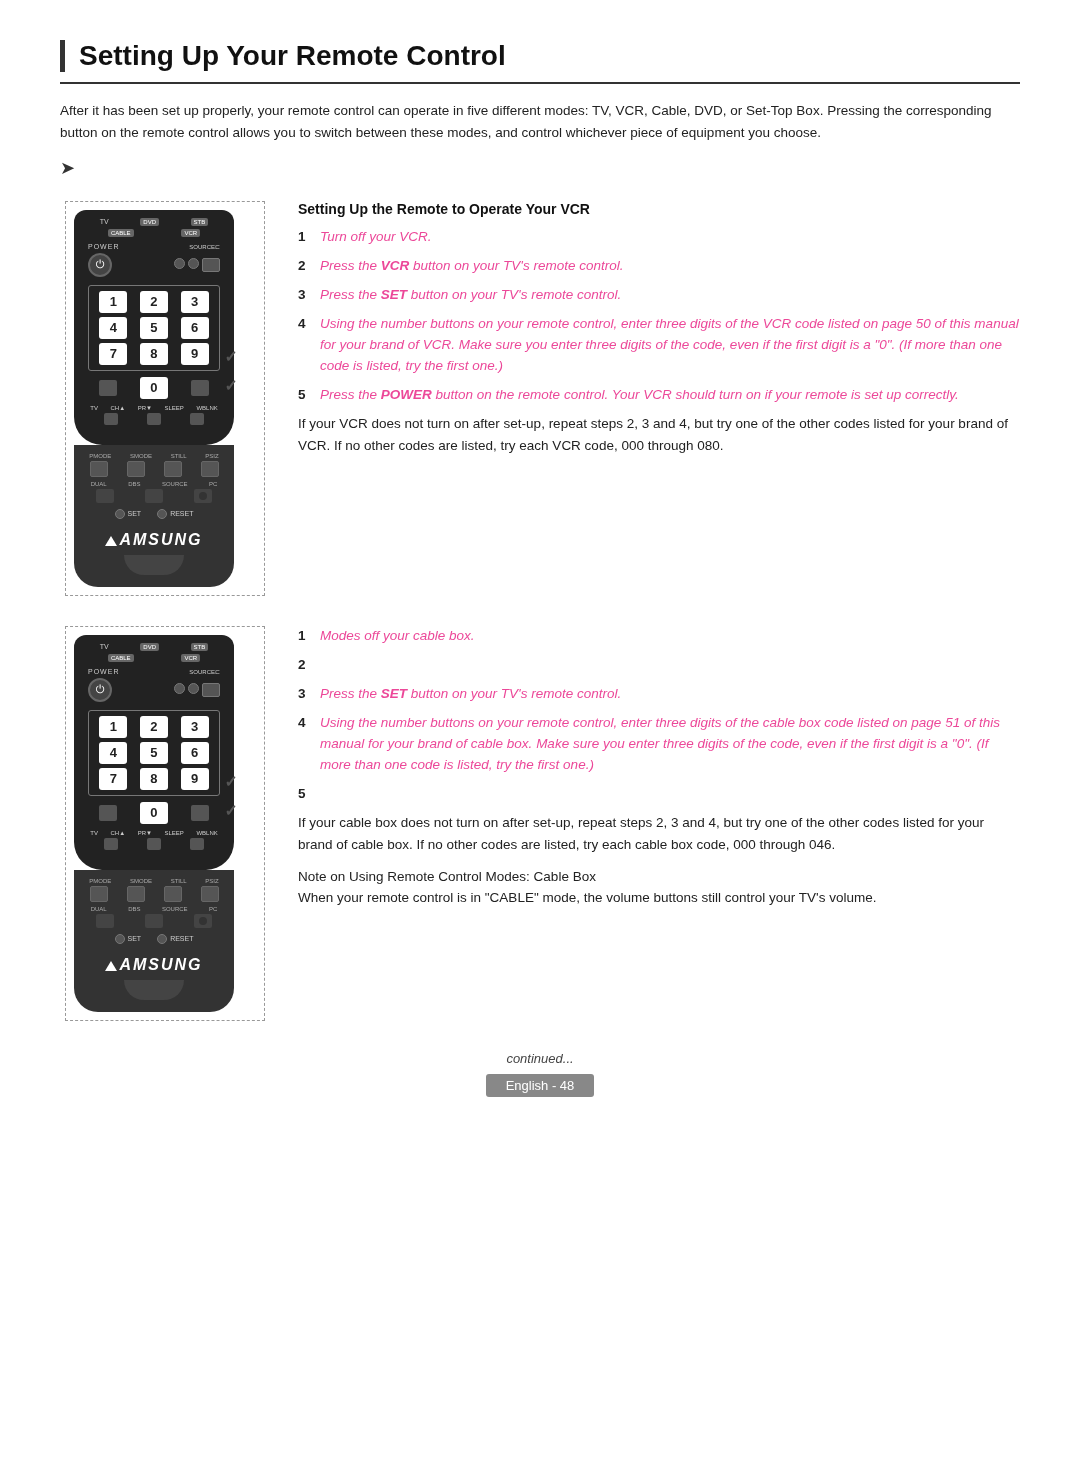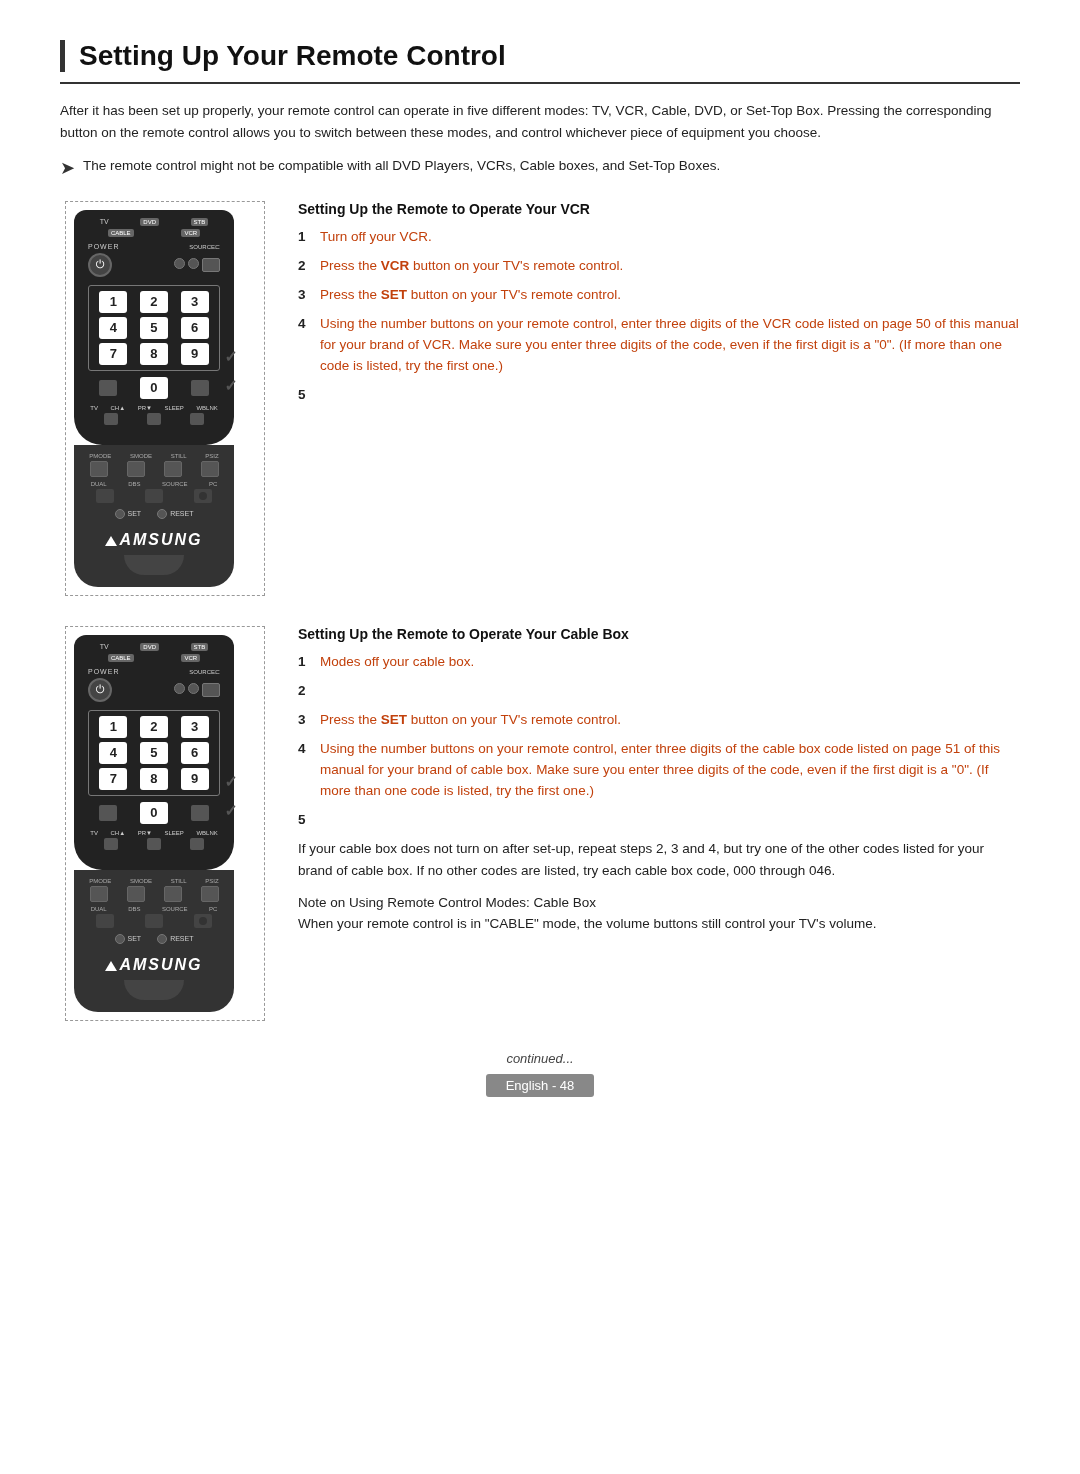--- a/index.html
+++ b/index.html
@@ -87,21 +87,22 @@
       line-height: 1.55;
     }
 
     .step-num {
       font-weight: bold;
       min-width: 22px;
       color: #222;
     }
 
     .step-text {
-      color: #c2410c;
+      color: #ec4899;
+      font-style: italic;
     }
 
     .step-text strong {
       font-weight: 900;
     }
 
     .if-note {
       font-size: 13.5px;
       line-height: 1.6;
       margin-top: 8px;
@@ -151,21 +152,20 @@
   <div style="border-left: 5px solid #333; padding-left: 14px; margin-bottom: 10px;">
     <h1 style="font-size: 28px; font-weight: 900; color: #111;">Setting Up Your Remote Control</h1>
   </div>
   <div style="height: 2px; background: #333; margin-bottom: 16px;"></div>
 </div>
 
 <p class="intro-text">After it has been set up properly, your remote control can operate in five different modes: TV, VCR, Cable, DVD, or Set-Top Box. Pressing the corresponding button on the remote control allows you to switch between these modes, and control whichever piece of equipment you choose.</p>
 
 <div class="note-arrow">
   <span class="arrow">➤</span>
-  <span>The remote control might not be compatible with all DVD Players, VCRs, Cable boxes, and Set-Top Boxes.</span>
 </div>
 
 <div class="two-col">
   <div class="remote-col">
     <div class="remote-wrapper">
       <div class="remote-relative">
         
         <div class="remote-body">
 
           <div style="display:flex; justify-content:space-around; margin-bottom:3px; padding: 0 4px;">
@@ -300,22 +300,24 @@
       <li>
         <span class="step-num">3</span>
         <span class="step-text">Press the <strong>SET</strong> button on your TV's remote control.</span>
       </li>
       <li>
         <span class="step-num">4</span>
         <span class="step-text">Using the number buttons on your remote control, enter three digits of the VCR code listed on page 50 of this manual for your brand of VCR. Make sure you enter three digits of the code, even if the first digit is a "0". (If more than one code is listed, try the first one.)</span>
       </li>
       <li>
         <span class="step-num">5</span>
+        <span class="step-text">Press the <strong>POWER</strong> button on the remote control. Your VCR should turn on if your remote is set up correctly.</span>
       </li>
     </ol>
+    <p class="if-note">If your VCR does not turn on after set-up, repeat steps 2, 3 and 4, but try one of the other codes listed for your brand of VCR. If no other codes are listed, try each VCR code, 000 through 080.</p>
   </div>
 </div>
 
 <div class="two-col">
   <div class="remote-col">
     <div class="remote-wrapper">
       <div class="remote-relative">
         
         <div class="remote-body">
           <div style="display:flex; justify-content:space-around; margin-bottom:3px; padding: 0 4px;">
@@ -421,21 +423,20 @@
               <span style="display:inline-block; width:0; height:0; border-left:6px solid transparent; border-right:6px solid transparent; border-bottom:10px solid #fff; margin-right:2px; vertical-align:middle;"></span>AMSUNG
             </span>
           </div>
           <div style="width:60px; height:20px; background:#444; border-radius:0 0 30px 30px; margin:4px auto 0 auto;"></div>
         </div>
       </div>
     </div>
   </div>
 
   <div class="instructions-col">
-    <p class="instructions-title">Setting Up the Remote to Operate Your Cable Box</p>
     <ol class="step-list">
       <li>
         <span class="step-num">1</span>
         <span class="step-text">Modes off your cable box.</span>
       </li>
       <li>
         <span class="step-num">2</span>
       </li>
       <li>
         <span class="step-num">3</span>

